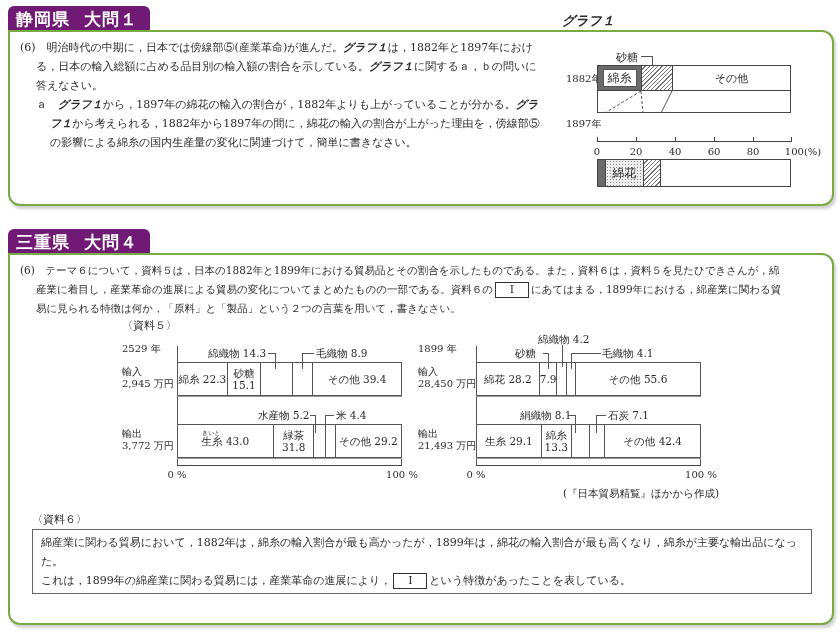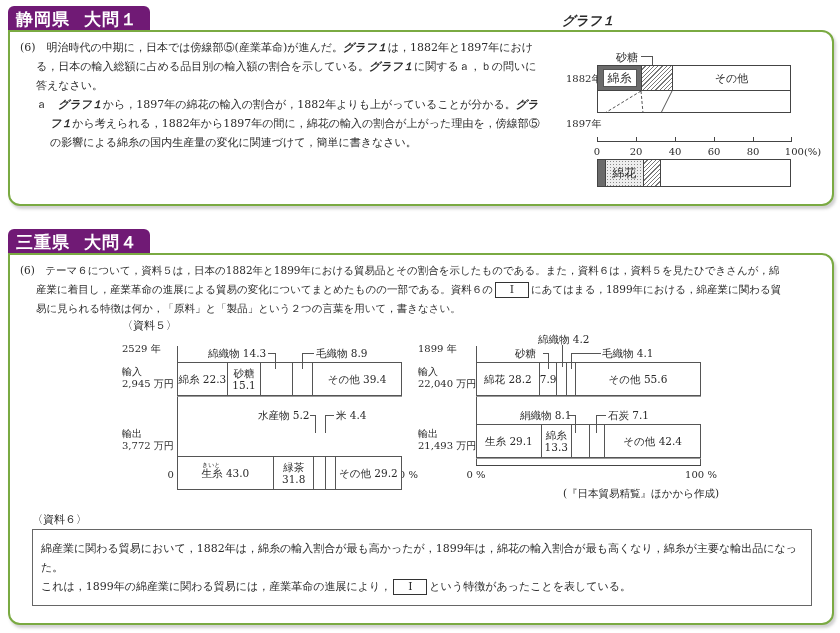--- a/index.html
+++ b/index.html
@@ -46,21 +46,21 @@
   
   .chart5 .yr { position: absolute; font-size: 10px; }
   .chart5 .rowlbl { position: absolute; font-size: 10px; line-height: 12px; }
   .vline { position: absolute; width: 1px; background: #555; }
   .bar5 { position: absolute; height: 34px; border: 1px solid #555; display: flex; background: #fff; }
   .seg5 { height: 100%; border-right: 1px solid #555; display: flex; align-items: center; justify-content: center; font-size: 10.5px; text-align: center; line-height: 12px; white-space: nowrap; }
   .seg5:last-child { border-right: none; }
   .callout { position: absolute; font-size: 10.5px; white-space: nowrap; }
   .leader { position: absolute; border-color: #555; border-style: solid; border-width: 0; }
 
-  .box6 { position: absolute; left: 32px; top: 529px; width: 780px; border: 1px solid #666; padding: 9px 8px; font-size: 11px; line-height: 19px; }
+  .box6 { position: absolute; left: 32px; top: 529px; width: 780px; border: 1px solid #666; padding: 3px 8px; font-size: 11px; line-height: 19px; }
   .blank { display: inline-block; border: 1px solid #333; width: 34px; text-align: center; line-height: 14px; margin: 0 2px; font-size: 11px; }
 </style>
 </head>
 <body>
 
 <div class="section" style="top:6px; height:200px;">
   <div class="tab">
     <span>静岡県</span><span class="sp"></span><span>大問１</span>
   </div>
   <div class="panel" style="height:176px;">
@@ -163,21 +163,21 @@
   </div>
   <div class="callout" style="left:208px; top:347px;">綿織物 14.3</div>
   <div class="leader" style="left:268px; top:353px; width:8px; height:16px; border-top-width:1px; border-right-width:1px;"></div>
   <div class="callout" style="left:316px; top:347px;">毛織物 8.9</div>
   <div class="leader" style="left:302px; top:353px; width:12px; height:16px; border-top-width:1px; border-left-width:1px;"></div>
 
   <div class="rowlbl" style="left:122px; top:428px;">
       <div>輸出</div>
       <div>3,772 万円</div>
     </div>
-  <div class="bar5" style="left:177px; top:424px; width:225px;margin-top:32px;">
+  <div class="bar5" style="left:177px; top:424px; width:225px;">
     <div class="seg5" style="width:43%; position:relative;">
         <span style="position:absolute; top:2px; left:24px; font-size:6px;">きいと</span>
         <span>生糸 43.0</span>
       </div>
     <div class="seg5" style="width:18.2%; flex-direction:column;">
         <span>緑茶</span>
         <span>31.8</span>
       </div>
     <div class="seg5" style="width:5.2%;"></div>
     <div class="seg5" style="width:4.4%;"></div>
@@ -191,21 +191,21 @@
   <div class="vline" style="left:476px; top:346px; height:120px;"></div>
   <div class="vline" style="left:700px; top:458px; height:8px;"></div>
   <div class="axis" style="left:476px; top:465px; width:225px;"></div>
   <div class="axis" style="left:476px; top:396px; width:225px; border-color:#999;"></div>
   <div class="axis" style="left:476px; top:458px; width:225px; border-color:#999;"></div>
   <div class="ticklbl" style="left:476px; top:469px;">0 %</div>
   <div class="ticklbl" style="left:701px; top:469px;">100 %</div>
 
   <div class="rowlbl" style="left:418px; top:366px;">
       <div>輸入</div>
-      <div>22,040 万円</div>
+      <div>28,450 万円</div>
     </div>
   <div class="bar5" style="left:476px; top:362px; width:225px;">
     <div class="seg5" style="width:28.2%;">綿花 28.2</div>
     <div class="seg5" style="width:7.9%;">7.9</div>
     <div class="seg5" style="width:4.2%;"></div>
     <div class="seg5" style="width:4.1%;"></div>
     <div class="seg5" style="width:55.6%;">その他 55.6</div>
   </div>
   <div class="callout" style="left:515px; top:347px;">砂糖</div>
   <div class="leader" style="left:543px; top:353px; width:6px; height:16px; border-top-width:1px; border-right-width:1px;"></div>

